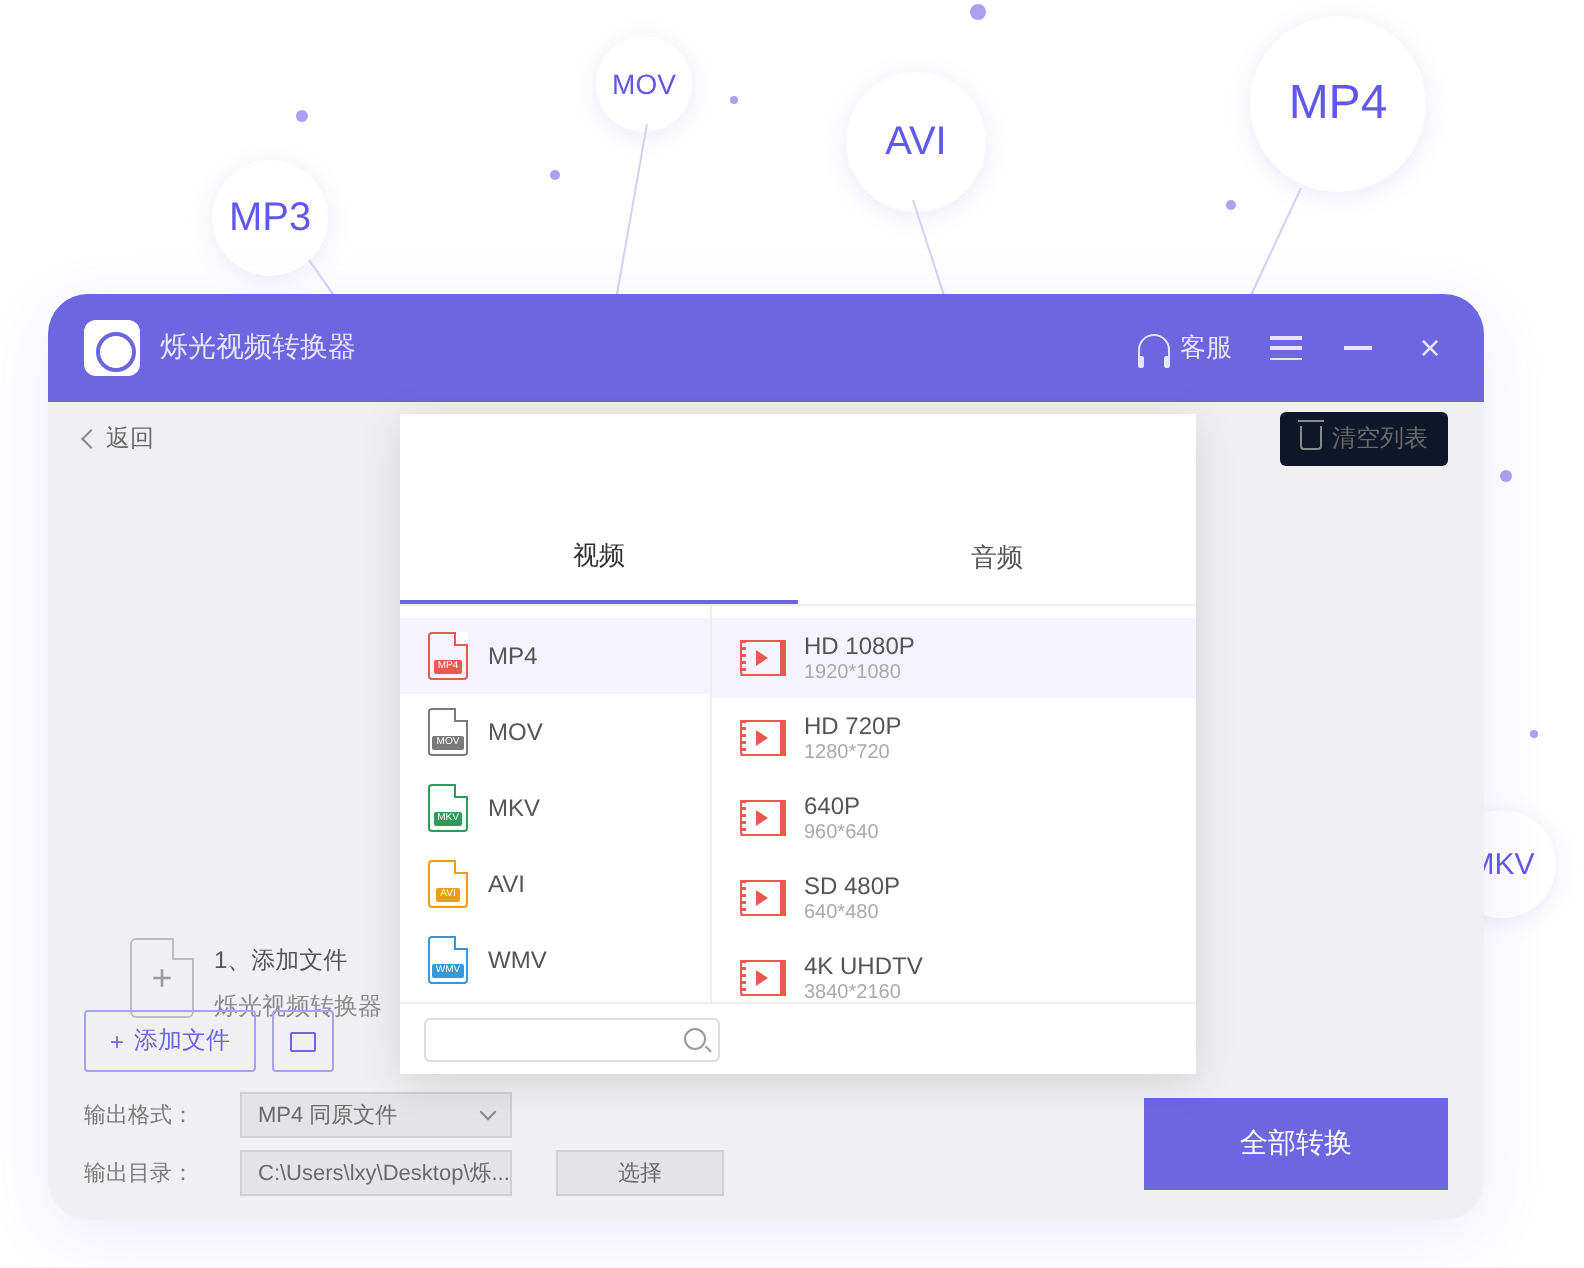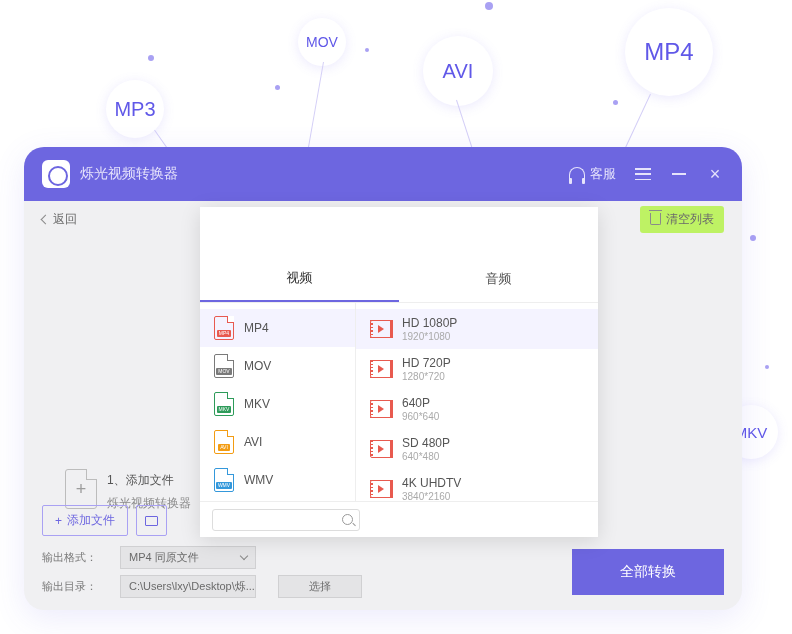--- a/index.html
+++ b/index.html
@@ -35,21 +35,21 @@
 .headset { width:16px; height:14px; border:1.5px solid #e6e3fb; border-bottom:none; border-radius:9px 9px 0 0; position:relative; }
 .headset::before,.headset::after { content:""; position:absolute; bottom:-3px; width:3px; height:6px; background:#e6e3fb; border-radius:1px; }
 .headset::before { left:-1px; } .headset::after { right:-1px; }
 .menu-lines { width:16px; height:12px; display:flex; flex-direction:column; justify-content:space-between; }
 .menu-lines span { height:1.5px; background:#e6e3fb; }
 .minimize { width:14px; height:1.5px; background:#e6e3fb; }
 .close-x { font-size:18px; line-height:1; color:#e6e3fb; }
 .toolbar2 { height:36px; display:flex; align-items:center; padding:4px 18px; color:#6a6a6a; font-size:12px; }
 .back { display:flex; align-items:center; cursor:pointer; gap:4px; }
 .chevron-left { width:7px; height:7px; border-left:1.5px solid #8a8a8a; border-bottom:1.5px solid #8a8a8a; transform:rotate(45deg); }
-.clear-btn { margin-left:auto; display:flex; align-items:center; gap:5px; background:#bef264; padding:5px 10px; border-radius:3px; cursor:pointer; font-size:12px; color:#6a6a6a; }
+.clear-btn { margin-left:auto; display:flex; align-items:center; gap:5px; background:#0f172a; padding:5px 10px; border-radius:3px; cursor:pointer; font-size:12px; color:#6a6a6a; }
 .trash { width:11px; height:12px; border:1px solid #8a8a8a; border-top:none; position:relative; border-radius:0 0 2px 2px; }
 .trash::before { content:""; position:absolute; top:-3px; left:-2px; width:13px; height:2px; border-top:1px solid #8a8a8a; }
 .content { position:relative; height:calc(100% - 90px); }
 .step-hint { position:absolute; display:flex; align-items:flex-start; gap:10px; color:#8a8a8a; font-size:12px; }
 .step1 { left:41px; top:235px; }
 .step3 { right:45px; top:235px; }
 .step-hint .title { color:#555; margin-bottom:6px; }
 .add-box { width:32px; height:40px; border:1.5px solid #bcbcbc; border-radius:3px; position:relative; margin-top:-3px; display:flex; align-items:center; justify-content:center; font-size:18px; color:#9c9c9c; }
 .add-box::before { content:""; position:absolute; top:-1px; right:-1px; width:10px; height:10px; background:#f0f0f2; border-left:1.5px solid #bcbcbc; border-bottom:1.5px solid #bcbcbc; }
 .bottom-bar { position:absolute; left:18px; right:18px; bottom:12px; font-size:11px; color:#7a7a7a; }

